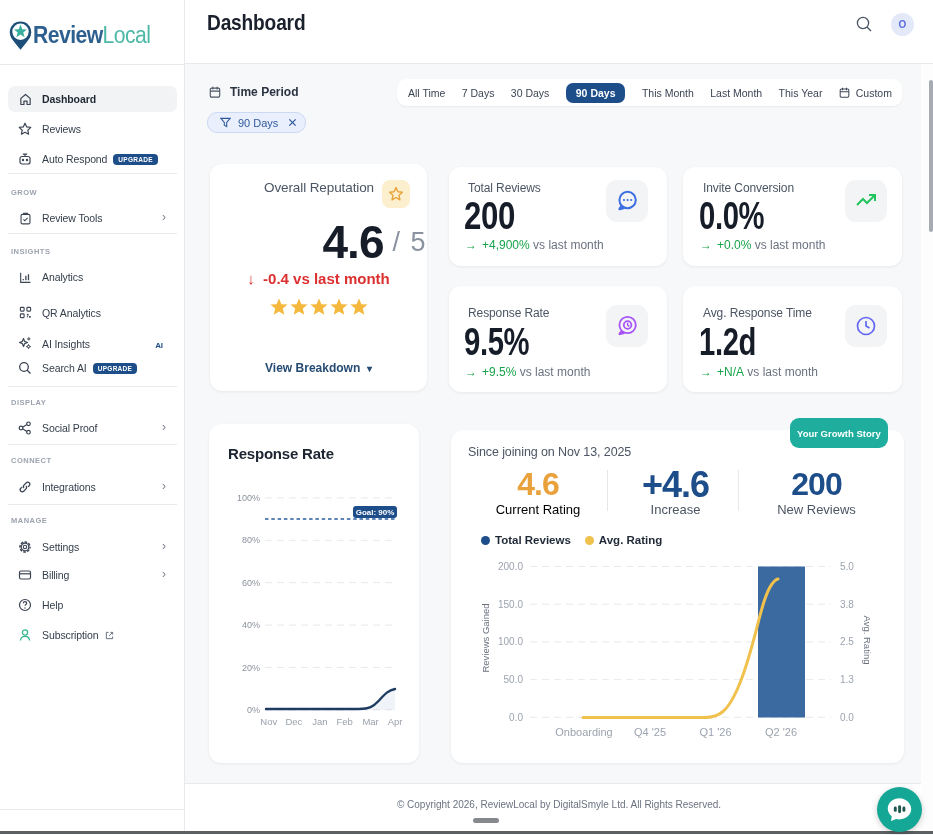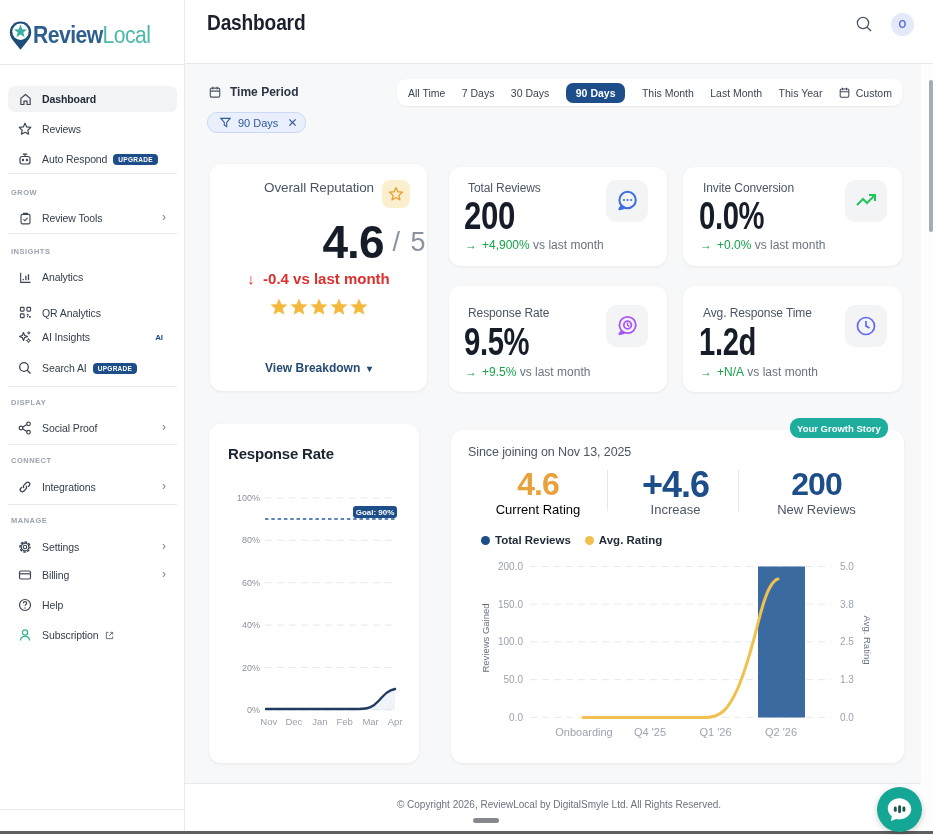--- a/index.html
+++ b/index.html
@@ -108,21 +108,21 @@
           <rect x="1.5" y="1.5" width="4" height="4" rx="0.8" fill="none" stroke="#3c4554" stroke-width="1.2"></rect>
           <rect x="8.5" y="1.5" width="4" height="4" rx="0.8" fill="none" stroke="#3c4554" stroke-width="1.2"></rect>
           <rect x="1.5" y="8.5" width="4" height="4" rx="0.8" fill="none" stroke="#3c4554" stroke-width="1.2"></rect>
           <rect x="8.5" y="8.5" width="1.8" height="1.8"></rect>
           <rect x="10.8" y="10.8" width="1.8" height="1.8"></rect>
           <rect x="8.5" y="11" width="1.2" height="1.2"></rect>
         </svg>
       </span>
     QR Analytics
   </div>
-  <div class="mitem" style="top:324px;">
+  <div class="mitem" style="top:324px;align-items:flex-end;">
     <span class="mic">
         <svg width="14" height="14" viewBox="0 0 14 14" fill="none" stroke="#3c4554" stroke-width="1.2">
           <path d="M5.5 2.5 L6.6 5.4 L9.5 6.5 L6.6 7.6 L5.5 10.5 L4.4 7.6 L1.5 6.5 L4.4 5.4 Z" stroke-linejoin="round"></path>
           <path d="M10.5 8.5 L11.1 10 L12.6 10.6 L11.1 11.2 L10.5 12.7 L9.9 11.2 L8.4 10.6 L9.9 10 Z" stroke-linejoin="round" stroke-width="1"></path>
           <path d="M10.8 1.5 L11.2 2.5 L12.2 2.9 L11.2 3.3 L10.8 4.3 L10.4 3.3 L9.4 2.9 L10.4 2.5 Z" stroke-linejoin="round" stroke-width="0.9"></path>
         </svg>
       </span>
     AI Insights
     <span class="abs" style="right:14px; font-size:8px; font-weight:700; color:#1d4e89;">AI</span>
   </div>
@@ -421,21 +421,21 @@
 
     <path d="M132 287.5 L254 287.5 C269 287.5 277 280 286 260 C304 220 309 170 321 154 C324 149.8 325.5 149.3 327 149" fill="none" stroke="#f0c14d" stroke-width="3" stroke-linecap="round"></path>
     <g font-size="11" fill="#9ca3af" text-anchor="middle">
       <text x="133" y="306">Onboarding</text>
       <text x="199" y="306">Q4 '25</text>
       <text x="264.5" y="306">Q1 '26</text>
       <text x="330" y="306">Q2 '26</text>
     </g>
   </svg>
 
-  <div class="abs" style="left:339px; top:-12px; height:20px; padding:0 7px; background:#1fae9e; border-radius:9px; color:#fff; font-size:9.5px; font-weight:700; white-space:nowrap; display:flex; align-items:center;">Your Growth Story</div>
+  <div class="abs" style="left:339px; top:-12px; height:30px; padding:0 7px; background:#1fae9e; border-radius:9px; color:#fff; font-size:9.5px; font-weight:700; white-space:nowrap; display:flex; align-items:center;">Your Growth Story</div>
 </div>
 
 <div class="abs" style="left:185px; top:783px; width:748px; height:48px; background:#fff; border-top:1px solid #e9eaec;"></div>
 <div class="abs" style="left:185px; top:799px; width:748px; text-align:center; font-size:10px; color:#6b7280;">© Copyright 2026, ReviewLocal by DigitalSmyle Ltd. All Rights Reserved.</div>
 <div class="abs" style="left:0; top:809px; width:185px; height:1px; background:#e7e9ec;"></div>
 <div class="abs" style="left:473px; top:818px; width:26px; height:5px; border-radius:3px; background:#85888c;"></div>
 <div class="abs" style="left:0; top:831px; width:933px; height:3px; background:#5c6063;"></div>
 
 <div class="abs" style="left:921px; top:64px; width:12px; height:767px; background:#fdfdfd;"></div>
 <div class="abs" style="left:929px; top:80px; width:4px; height:152px; background:#a7acb2; border-radius:3px;"></div>

